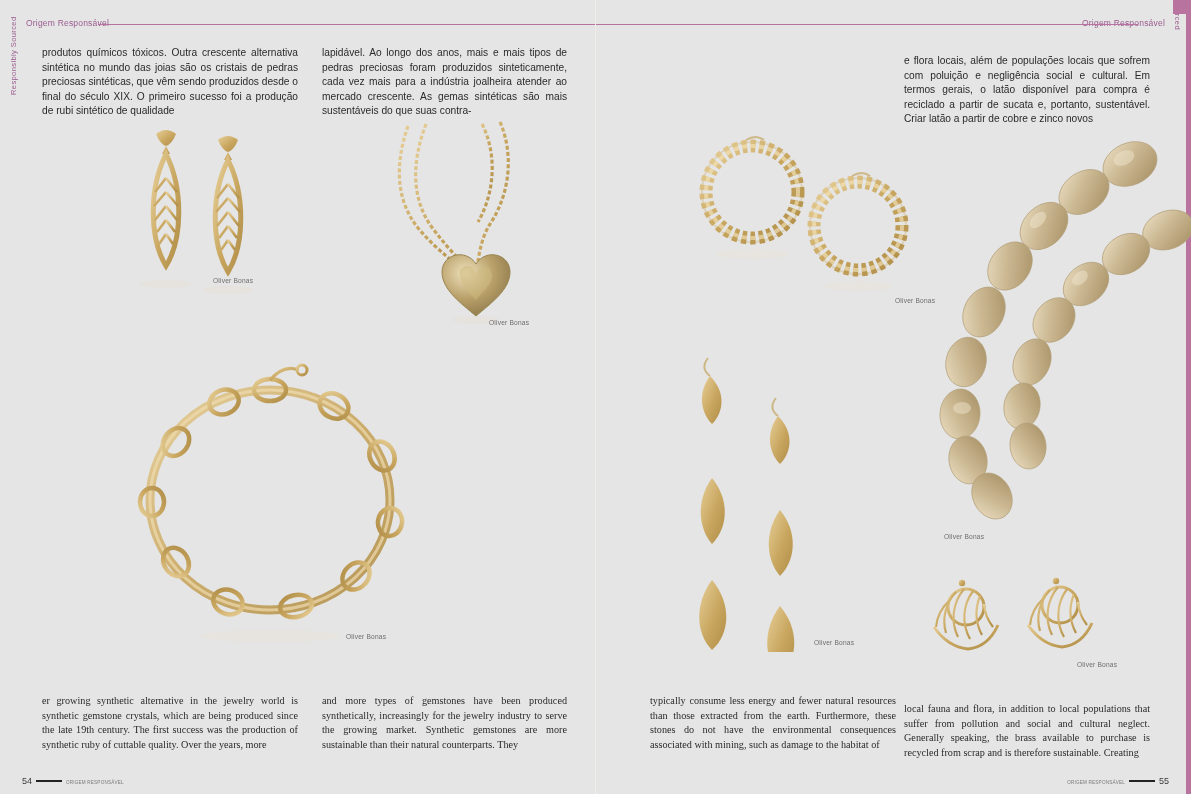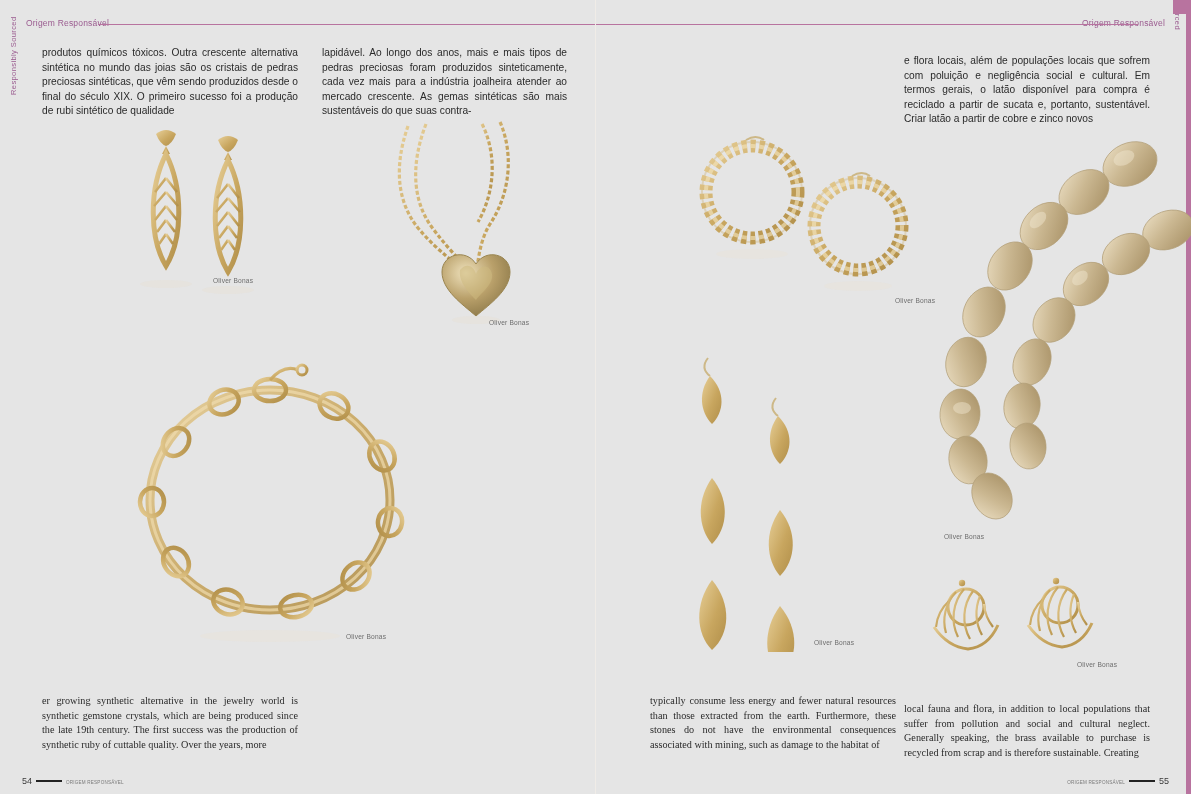--- a/index.html
+++ b/index.html
@@ -136,20 +136,21 @@
   <div style="position:absolute;right:0;top:0;width:5px;height:794px;background:#b8739f;"></div>
   <div style="position:absolute;right:0;top:0;width:18px;height:14px;background:#b8739f;"></div>
 
   <div class="spine"></div>
 
   <div class="col top c1">produtos químicos tóxicos. Outra crescente alternativa sintética no mundo das joias são os cristais de pedras preciosas sintéticas, que vêm sendo produzidos desde o final do século XIX. O primeiro sucesso foi a produção de rubi sintético de qualidade</div>
   <div class="col top c2">lapidável. Ao longo dos anos, mais e mais tipos de pedras preciosas foram produzidos sinteticamente, cada vez mais para a indústria joalheira atender ao mercado crescente. As gemas sintéticas são mais sustentáveis do que suas contra-</div>
   <div class="col top c4">e flora locais, além de populações locais que sofrem com poluição e negligência social e cultural. Em termos gerais, o latão disponível para compra é reciclado a partir de sucata e, portanto, sustentável. Criar latão a partir de cobre e zinco novos</div>
 
   <div class="col bottom c1">er growing synthetic alternative in the jewelry world is synthetic gemstone crystals, which are being produced since the late 19th century. The first success was the production of synthetic ruby of cuttable quality. Over the years, more</div>
+  <div class="col bottom c2">and more types of gemstones have been produced synthetically, increasingly for the jewelry industry to serve the growing market. Synthetic gemstones are more sustainable than their natural counterparts. They</div>
   <div class="col bottom c3">typically consume less energy and fewer natural resources than those extracted from the earth. Furthermore, these stones do not have the environmental consequences associated with mining, such as damage to the habitat of</div>
   <div class="col bottom c4">local fauna and flora, in addition to local populations that suffer from pollution and social and cultural neglect. Generally speaking, the brass available to purchase is recycled from scrap and is therefore sustainable. Creating</div>
 
   <div class="photo" style="left:110px; top:118px; width:180px; height:185px;">
     <svg width="180" height="185" viewBox="0 0 180 185">
       <defs>
         <linearGradient id="g1" x1="0" y1="0" x2="1" y2="1">
           <stop offset="0%" class="gold-a"></stop>
             <stop offset="55%" class="gold-b"></stop>
             <stop offset="100%" class="gold-c"></stop>

